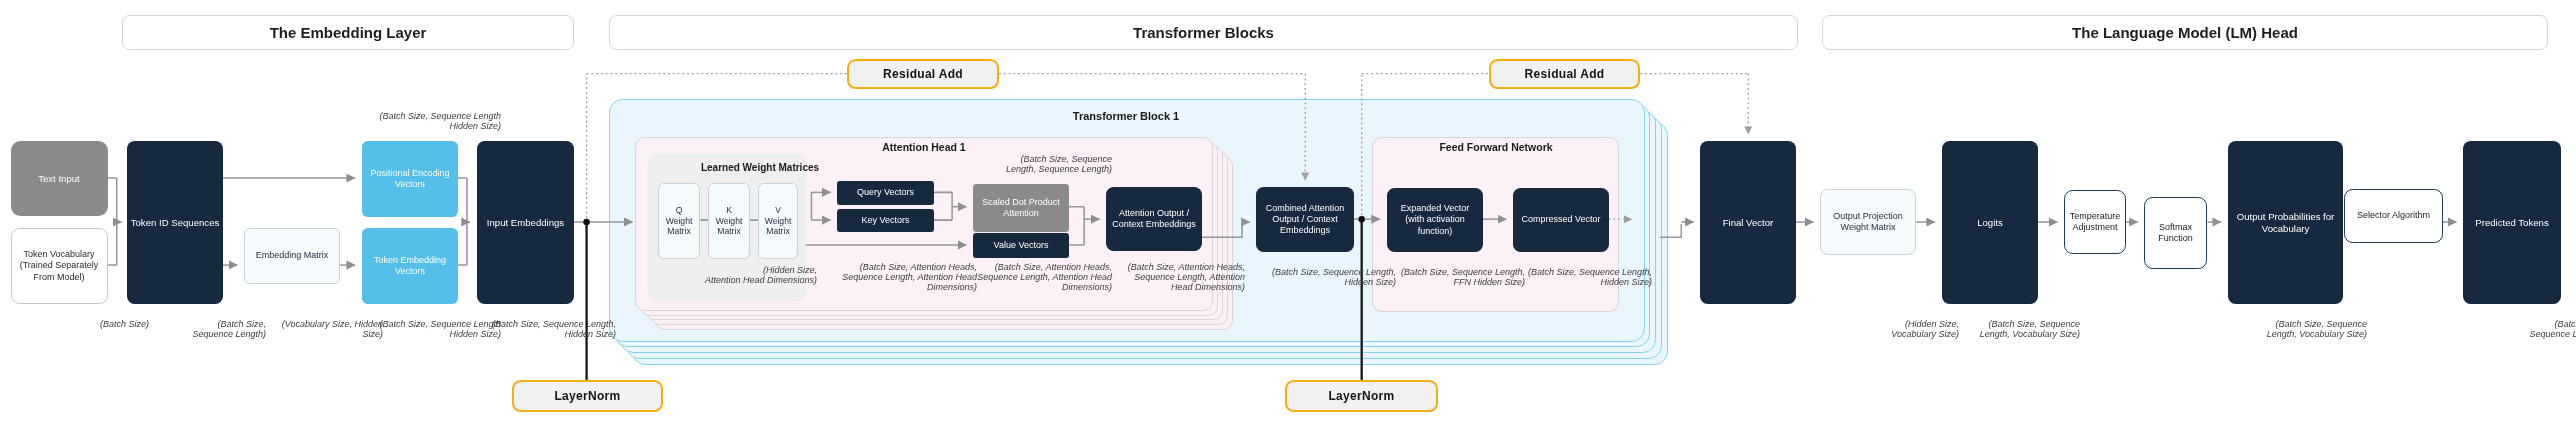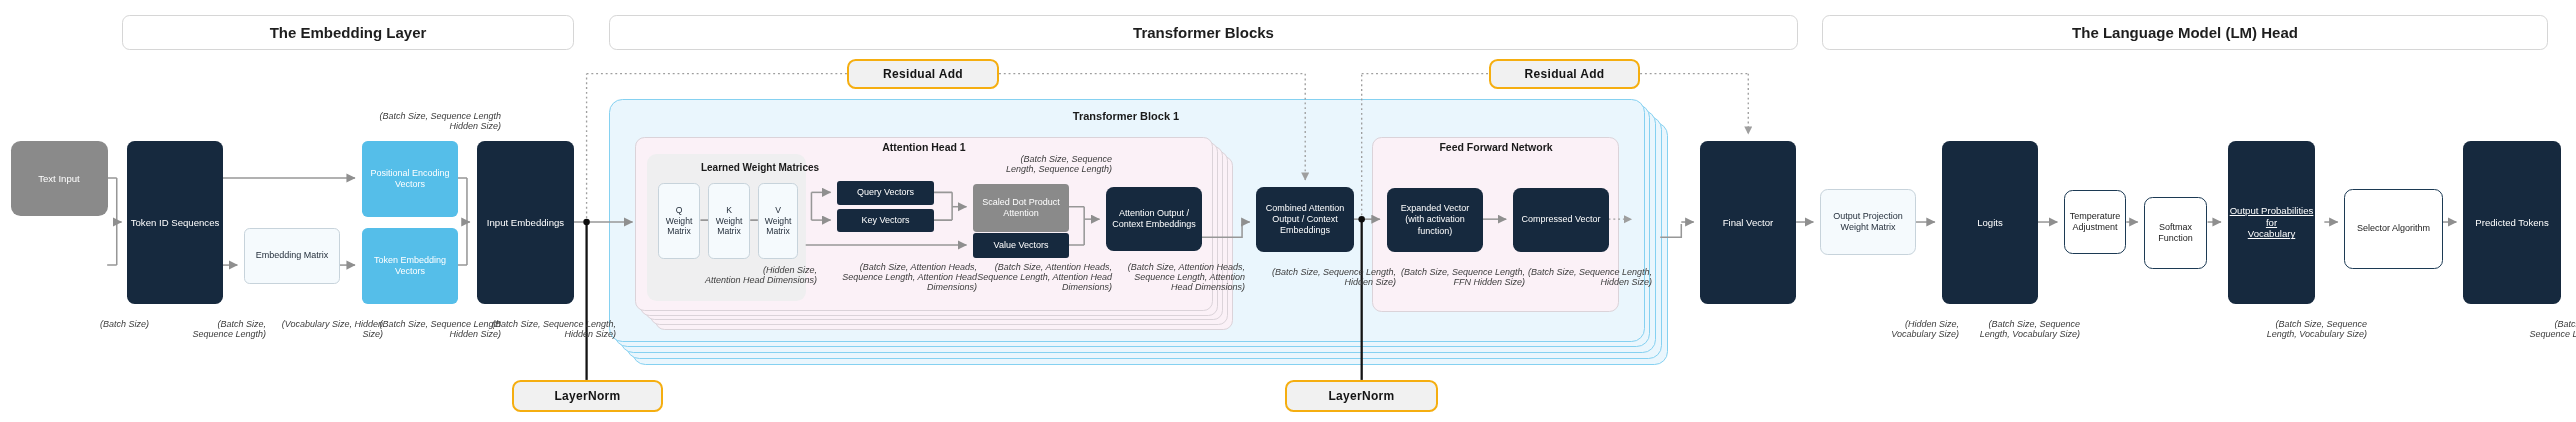--- a/index.html
+++ b/index.html
@@ -109,20 +109,23 @@
       <circle cx="613" cy="232" r="3.4"></circle>
       <circle cx="1423" cy="229" r="3.4"></circle>
     </g>
   </svg>
 
   <div class="hdr" style="left:122px;top:15.3px;width:452px;height:35px;">The Embedding Layer</div>
   <div class="hdr" style="left:609px;top:15.3px;width:1189px;height:35px;">Transformer Blocks</div>
   <div class="hdr" style="left:1822px;top:15.3px;width:726px;height:35px;">The Language Model (LM) Head</div>
 
   <div class="node graybx big" style="left:10.5px;top:141px;width:97px;height:75px;">Text Input</div>
+  <div class="node whitebx" style="left:10.5px;top:228px;width:97px;height:76px;">Token Vocabulary
+(Trained Separately
+From Model)</div>
   <div class="node navy md" style="left:127px;top:141px;width:96px;height:163px;">Token ID Sequences</div>
   <div class="node lightbx" style="left:244px;top:228px;width:96px;height:56px;">Embedding Matrix</div>
   <div class="node sky" style="left:362px;top:141px;width:96px;height:76px;">Positional Encoding
 Vectors</div>
   <div class="node sky" style="left:362px;top:228px;width:96px;height:76px;">Token Embedding
 Vectors</div>
   <div class="node navy md" style="left:477px;top:141px;width:97px;height:163px;">Input Embeddings</div>
 
   <div class="node lightbx" style="left:658px;top:183px;width:42px;height:76px;font-size:8.6px;">Q
 Weight
@@ -150,23 +153,23 @@
   <div class="node navy" style="left:1513px;top:188px;width:96px;height:64px;">Compressed Vector</div>
   <div class="node navy md" style="left:1700px;top:141px;width:96px;height:163px;">Final Vector</div>
 
   <div class="node lightbx" style="left:1820px;top:189px;width:96px;height:66px;border-radius:7.7px;">Output Projection
 Weight Matrix</div>
   <div class="node navy md" style="left:1942px;top:141px;width:96px;height:163px;">Logits</div>
   <div class="node outnavy" style="left:2064px;top:190px;width:62px;height:64px;">Temperature
 Adjustment</div>
   <div class="node outnavy" style="left:2144px;top:197px;width:63px;height:72px;">Softmax
 Function</div>
-  <div class="node navy md" style="left:2228px;top:141px;width:87px;height:163px;text-decoration:underline;">Output Probabilities for
+  <div class="node navy md" style="left:2228px;top:141px;width:115px;height:163px;">Output Probabilities for
 Vocabulary</div>
-  <div class="node outnavy" style="left:2344px;top:189px;width:99px;height:80px;">Selector Algorithm</div>
+  <div class="node outnavy" style="left:2344px;top:189px;width:99px;height:54px;">Selector Algorithm</div>
   <div class="node navy md" style="left:2463px;top:141px;width:98px;height:163px;">Predicted Tokens</div>
 
   <div class="badge" style="left:847px;top:59px;width:152px;height:30px;">Residual Add</div>
   <div class="badge" style="left:1489px;top:59px;width:151px;height:30px;">Residual Add</div>
   <div class="badge" style="left:512px;top:380px;width:151px;height:32px;">LayerNorm</div>
   <div class="badge" style="left:1285px;top:380px;width:153px;height:32px;">LayerNorm</div>
 
   <div class="lbl" style="left:58px;top:319px;">(Batch Size)</div>
   <div class="lbl" style="left:175px;top:319px;">(Batch Size,
 Sequence Length)</div>

